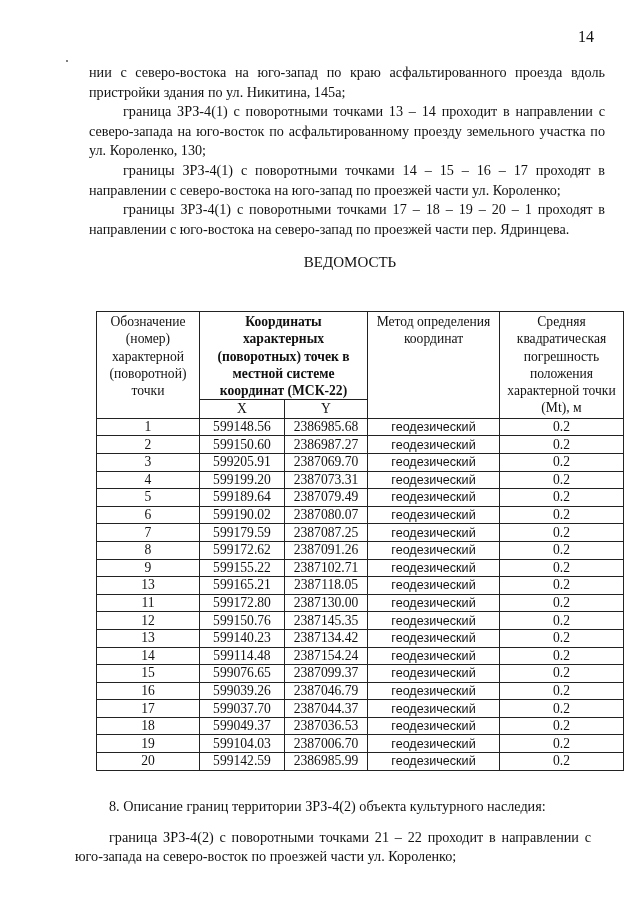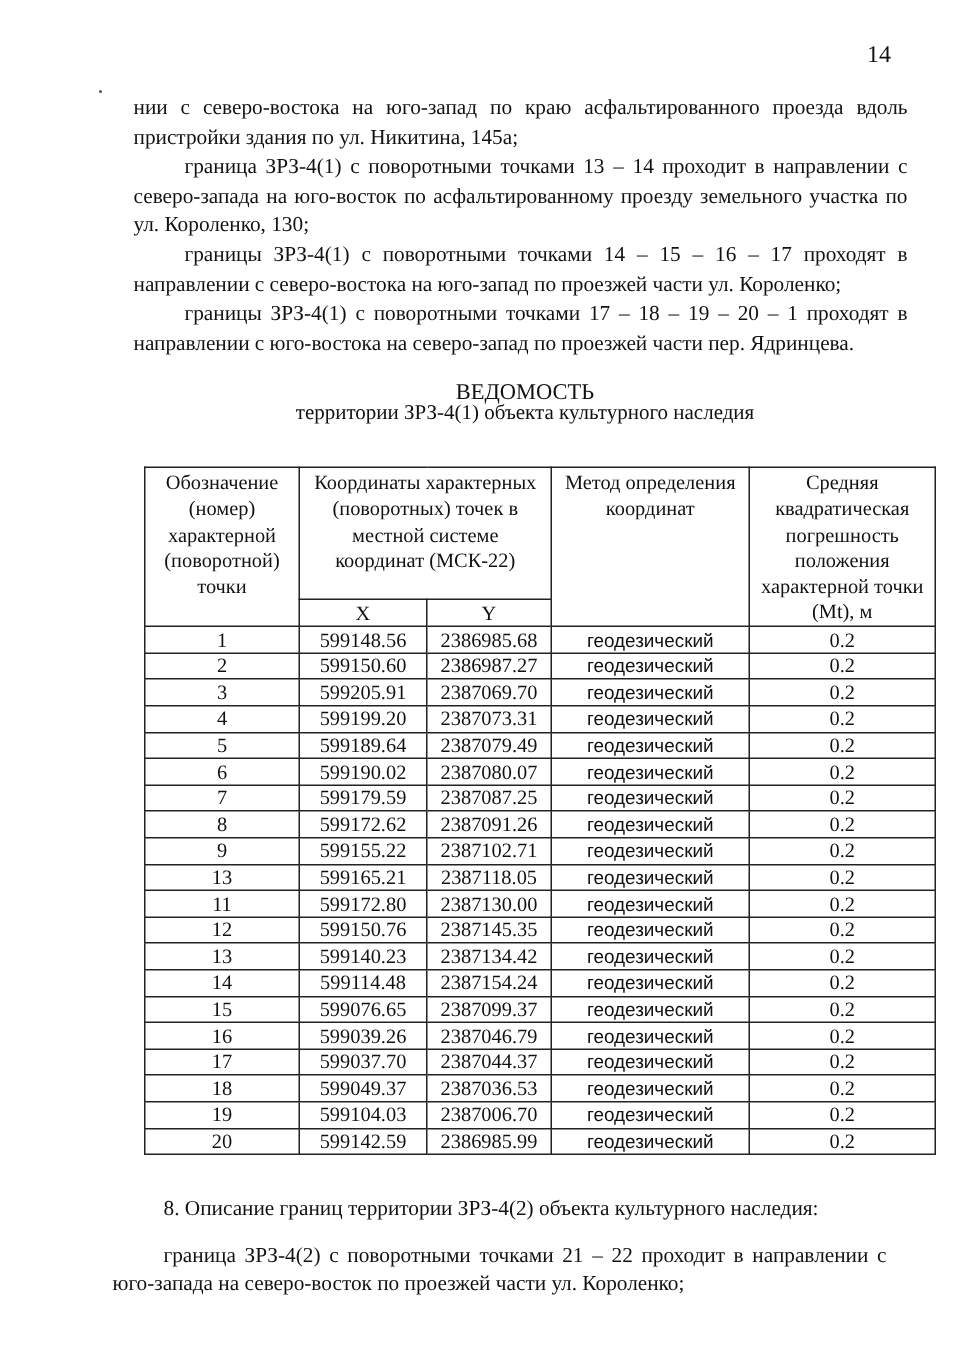--- a/index.html
+++ b/index.html
@@ -30,28 +30,27 @@
 <div class="page-num">14</div>
 <div class="dot" style="left:66px;top:60px;"></div>
 
 <div class="para" style="top:63px;">нии с северо-востока на юго-запад по краю асфальтированного проезда вдоль пристройки здания по ул. Никитина, 145а;</div>
 <div class="para indent" style="top:102px;">граница ЗРЗ-4(1) с поворотными точками 13 – 14 проходит в направлении с северо-запада на юго-восток по асфальтированному проезду земельного участка по ул. Короленко, 130;</div>
 <div class="para indent" style="top:161px;">границы ЗРЗ-4(1) с поворотными точками 14 – 15 – 16 – 17 проходят в направлении с северо-востока на юго-запад по проезжей части ул. Короленко;</div>
 <div class="para indent" style="top:200px;">границы ЗРЗ-4(1) с поворотными точками 17 – 18 – 19 – 20 – 1 проходят в направлении с юго-востока на северо-запад по проезжей части пер. Ядринцева.</div>
 
 <div class="title-block">
   <div class="title-main">ВЕДОМОСТЬ</div>
-  <div class="title-sub">территории ЗРЗ-4(1) объекта культурного наследия</div>
 </div>
 
 <table class="coords">
   <thead>
     <tr>
       <th class="c1" rowspan="2" style="padding:1px 2px 0;">Обозначение (номер) характерной (поворотной) точки</th>
-      <th colspan="2" class="hdr-coord" style="padding:1px 8px 0;height:86px;">Координаты характерных (поворотных) точек в местной системе координат (МСК-22)</th>
+      <th colspan="2" class="hdr-coord" style="padding:1px 8px 0;height:86px;font-weight:bold;">Координаты характерных (поворотных) точек в местной системе координат (МСК-22)</th>
       <th class="c4" rowspan="2" style="padding:1px 4px 0;">Метод определения координат</th>
       <th class="c5" rowspan="2" style="padding:1px 2px 0;">Средняя квадратическая погрешность положения характерной точки (Mt), м</th>
     </tr>
     <tr class="xy-row">
       <th class="c2">X</th>
       <th class="c3">Y</th>
     </tr>
   </thead>
   <tbody id="rows">
       <tr>

